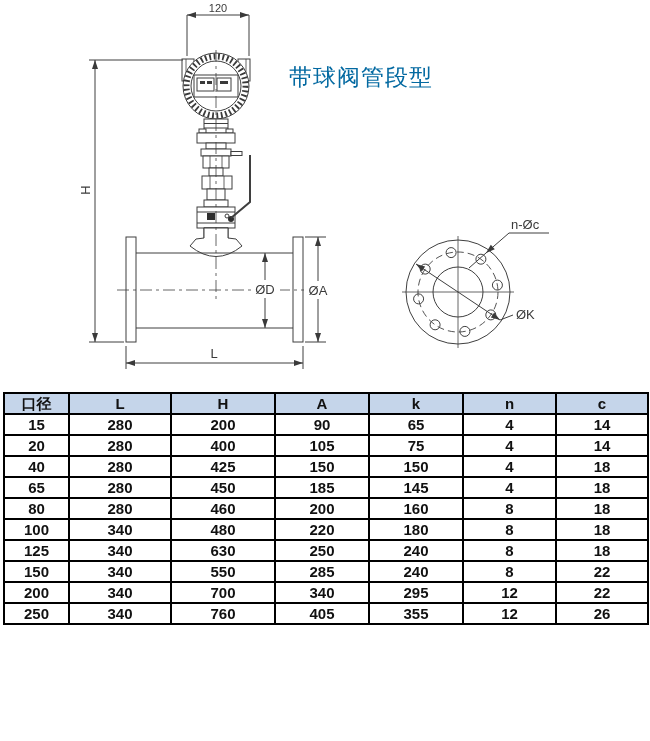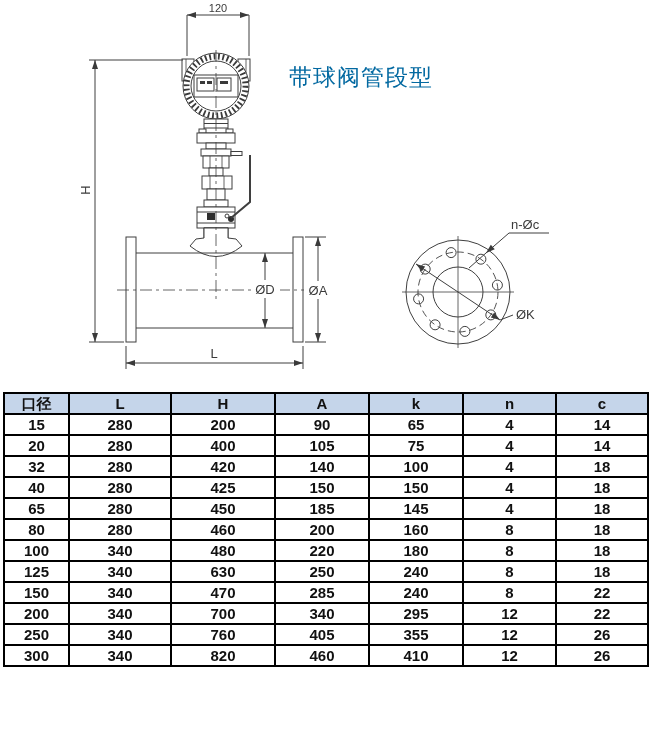--- a/index.html
+++ b/index.html
@@ -195,29 +195,20 @@
         <tr>
           <td>20</td>
           <td>280</td>
           <td>400</td>
           <td>105</td>
           <td>75</td>
           <td>4</td>
           <td>14</td>
         </tr>
         <tr>
-          <td>32</td>
-          <td>280</td>
-          <td>420</td>
-          <td>140</td>
-          <td>100</td>
-          <td>4</td>
-          <td>18</td>
-        </tr>
-        <tr>
           <td>40</td>
           <td>280</td>
           <td>425</td>
           <td>150</td>
           <td>150</td>
           <td>4</td>
           <td>18</td>
         </tr>
         <tr>
           <td>65</td>
@@ -251,21 +242,21 @@
           <td>340</td>
           <td>630</td>
           <td>250</td>
           <td>240</td>
           <td>8</td>
           <td>18</td>
         </tr>
         <tr>
           <td>150</td>
           <td>340</td>
-          <td>470</td>
+          <td>550</td>
           <td>285</td>
           <td>240</td>
           <td>8</td>
           <td>22</td>
         </tr>
         <tr>
           <td>200</td>
           <td>340</td>
           <td>700</td>
           <td>340</td>
@@ -275,24 +266,15 @@
         </tr>
         <tr>
           <td>250</td>
           <td>340</td>
           <td>760</td>
           <td>405</td>
           <td>355</td>
           <td>12</td>
           <td>26</td>
         </tr>
-        <tr>
-          <td>300</td>
-          <td>340</td>
-          <td>820</td>
-          <td>460</td>
-          <td>410</td>
-          <td>12</td>
-          <td>26</td>
-        </tr>
       </tbody>
   </table>
 </div>
 
 </body></html>

